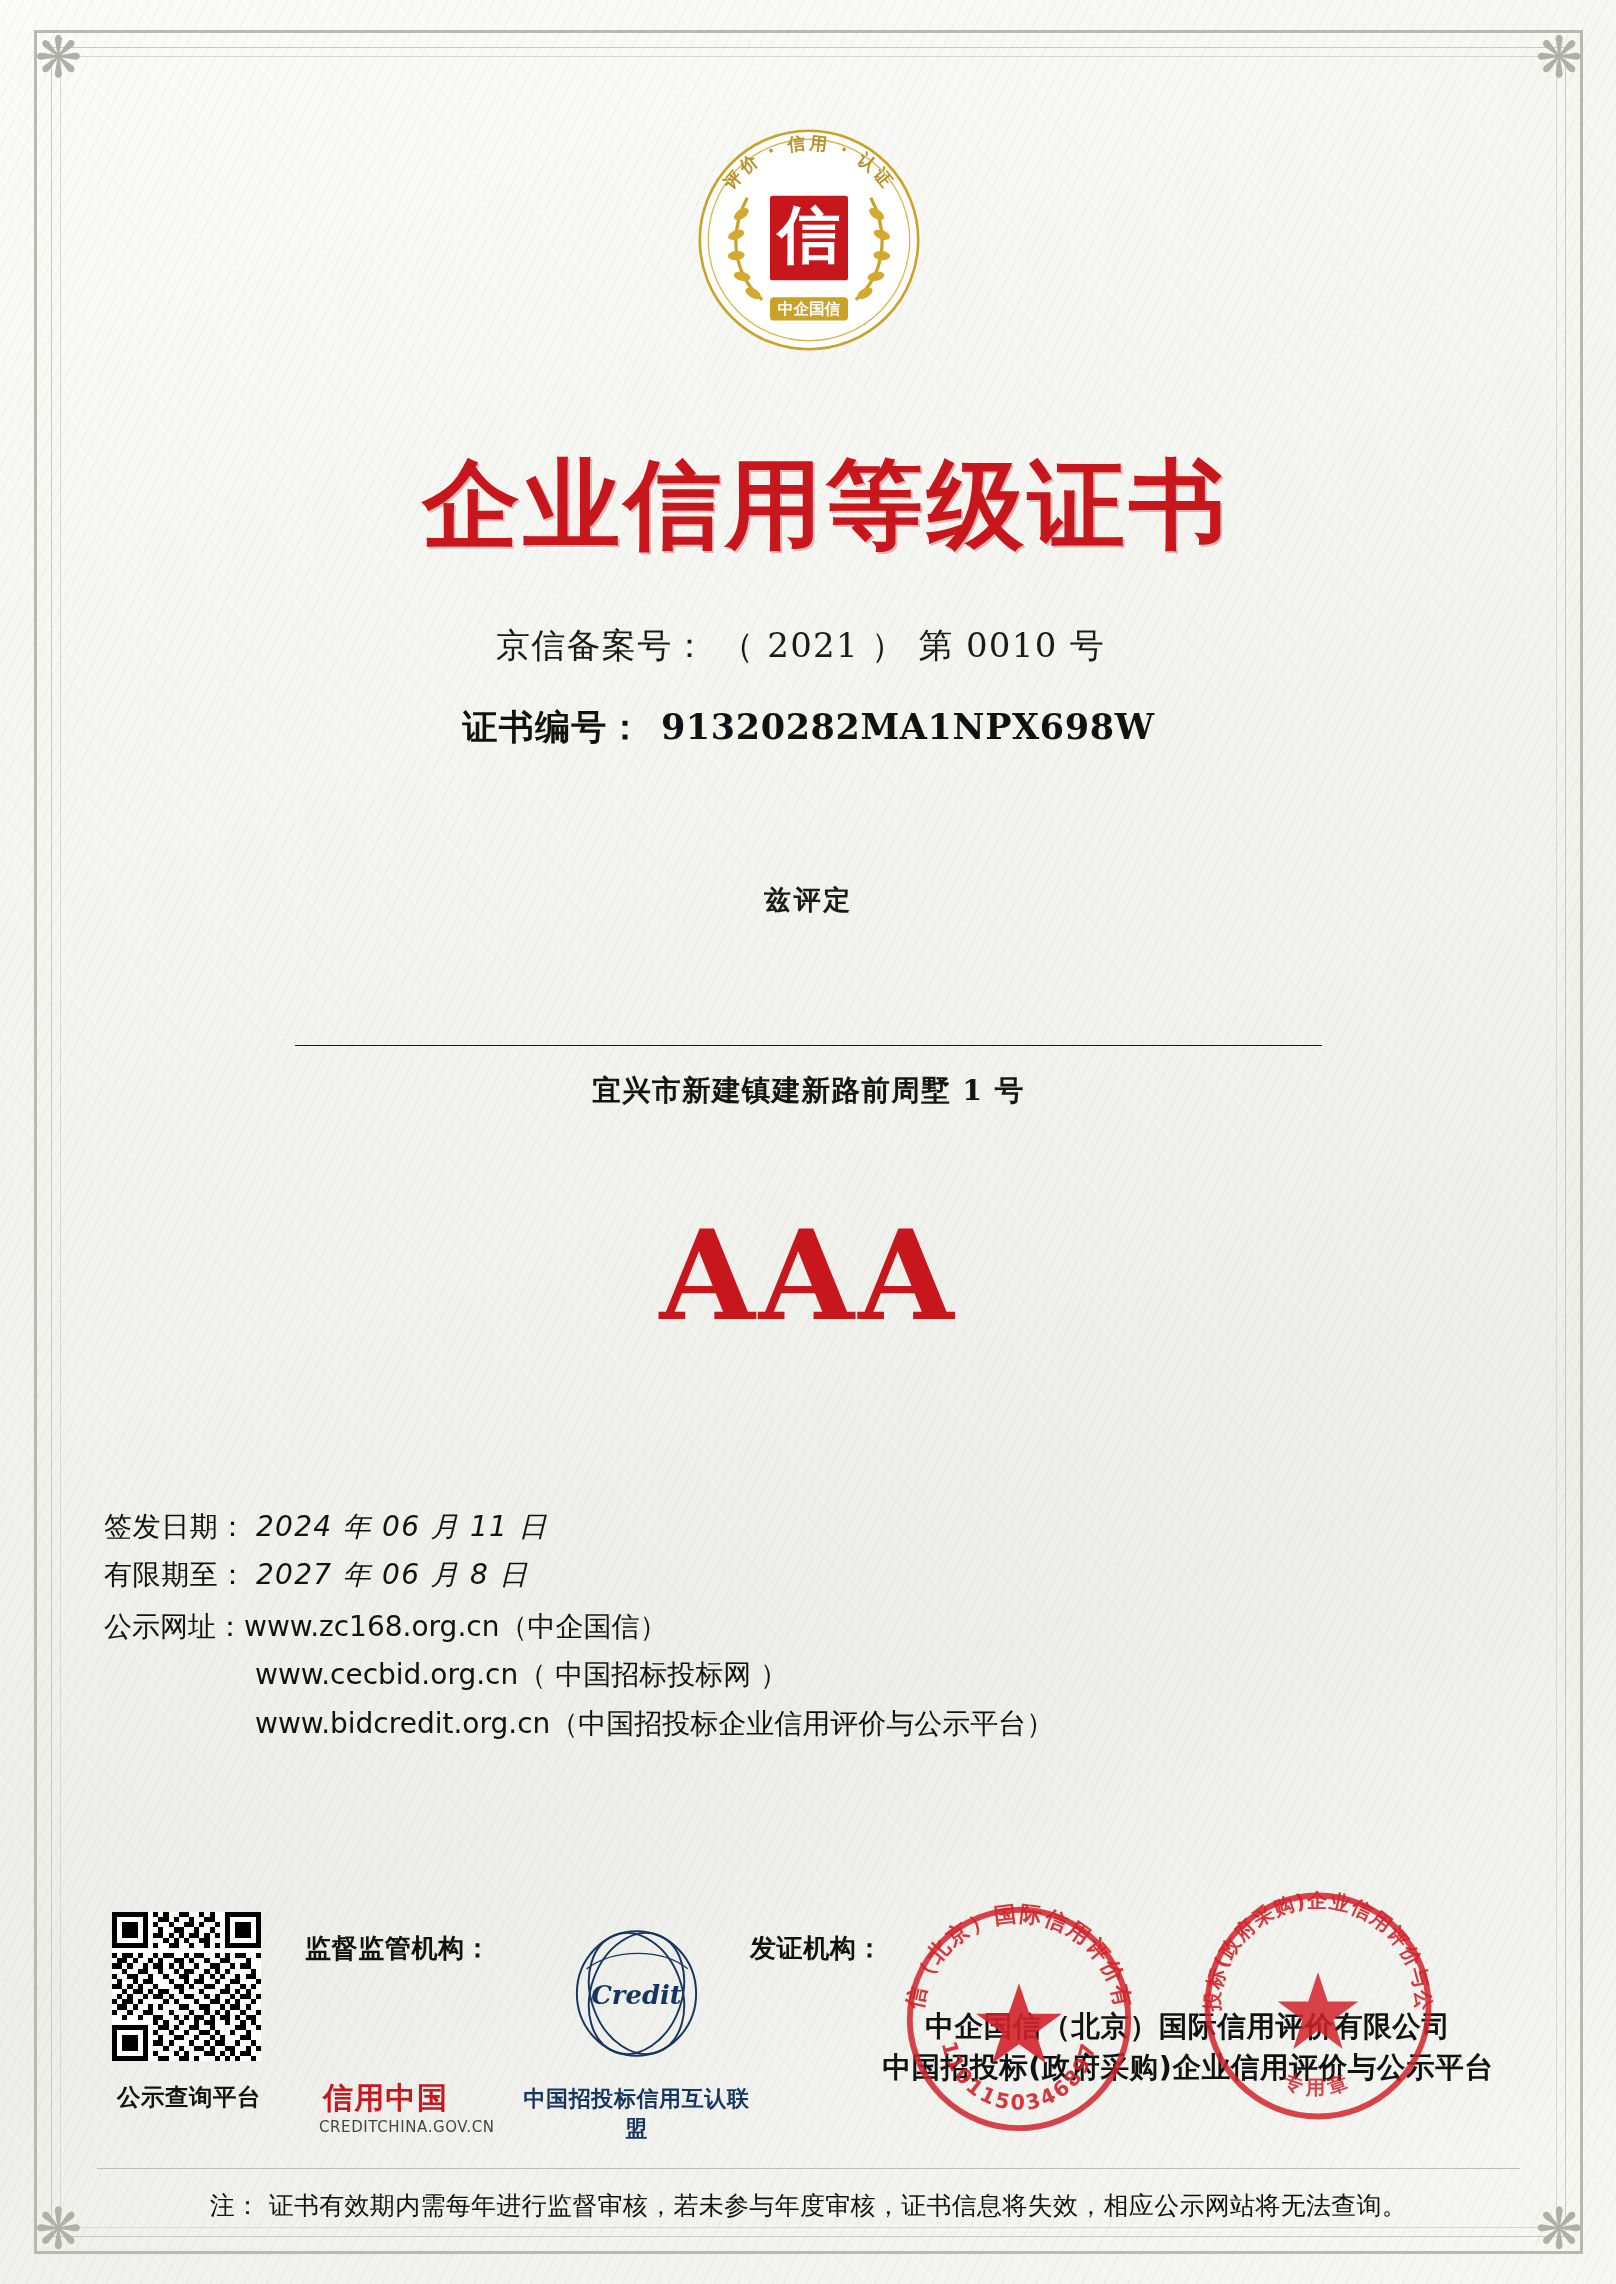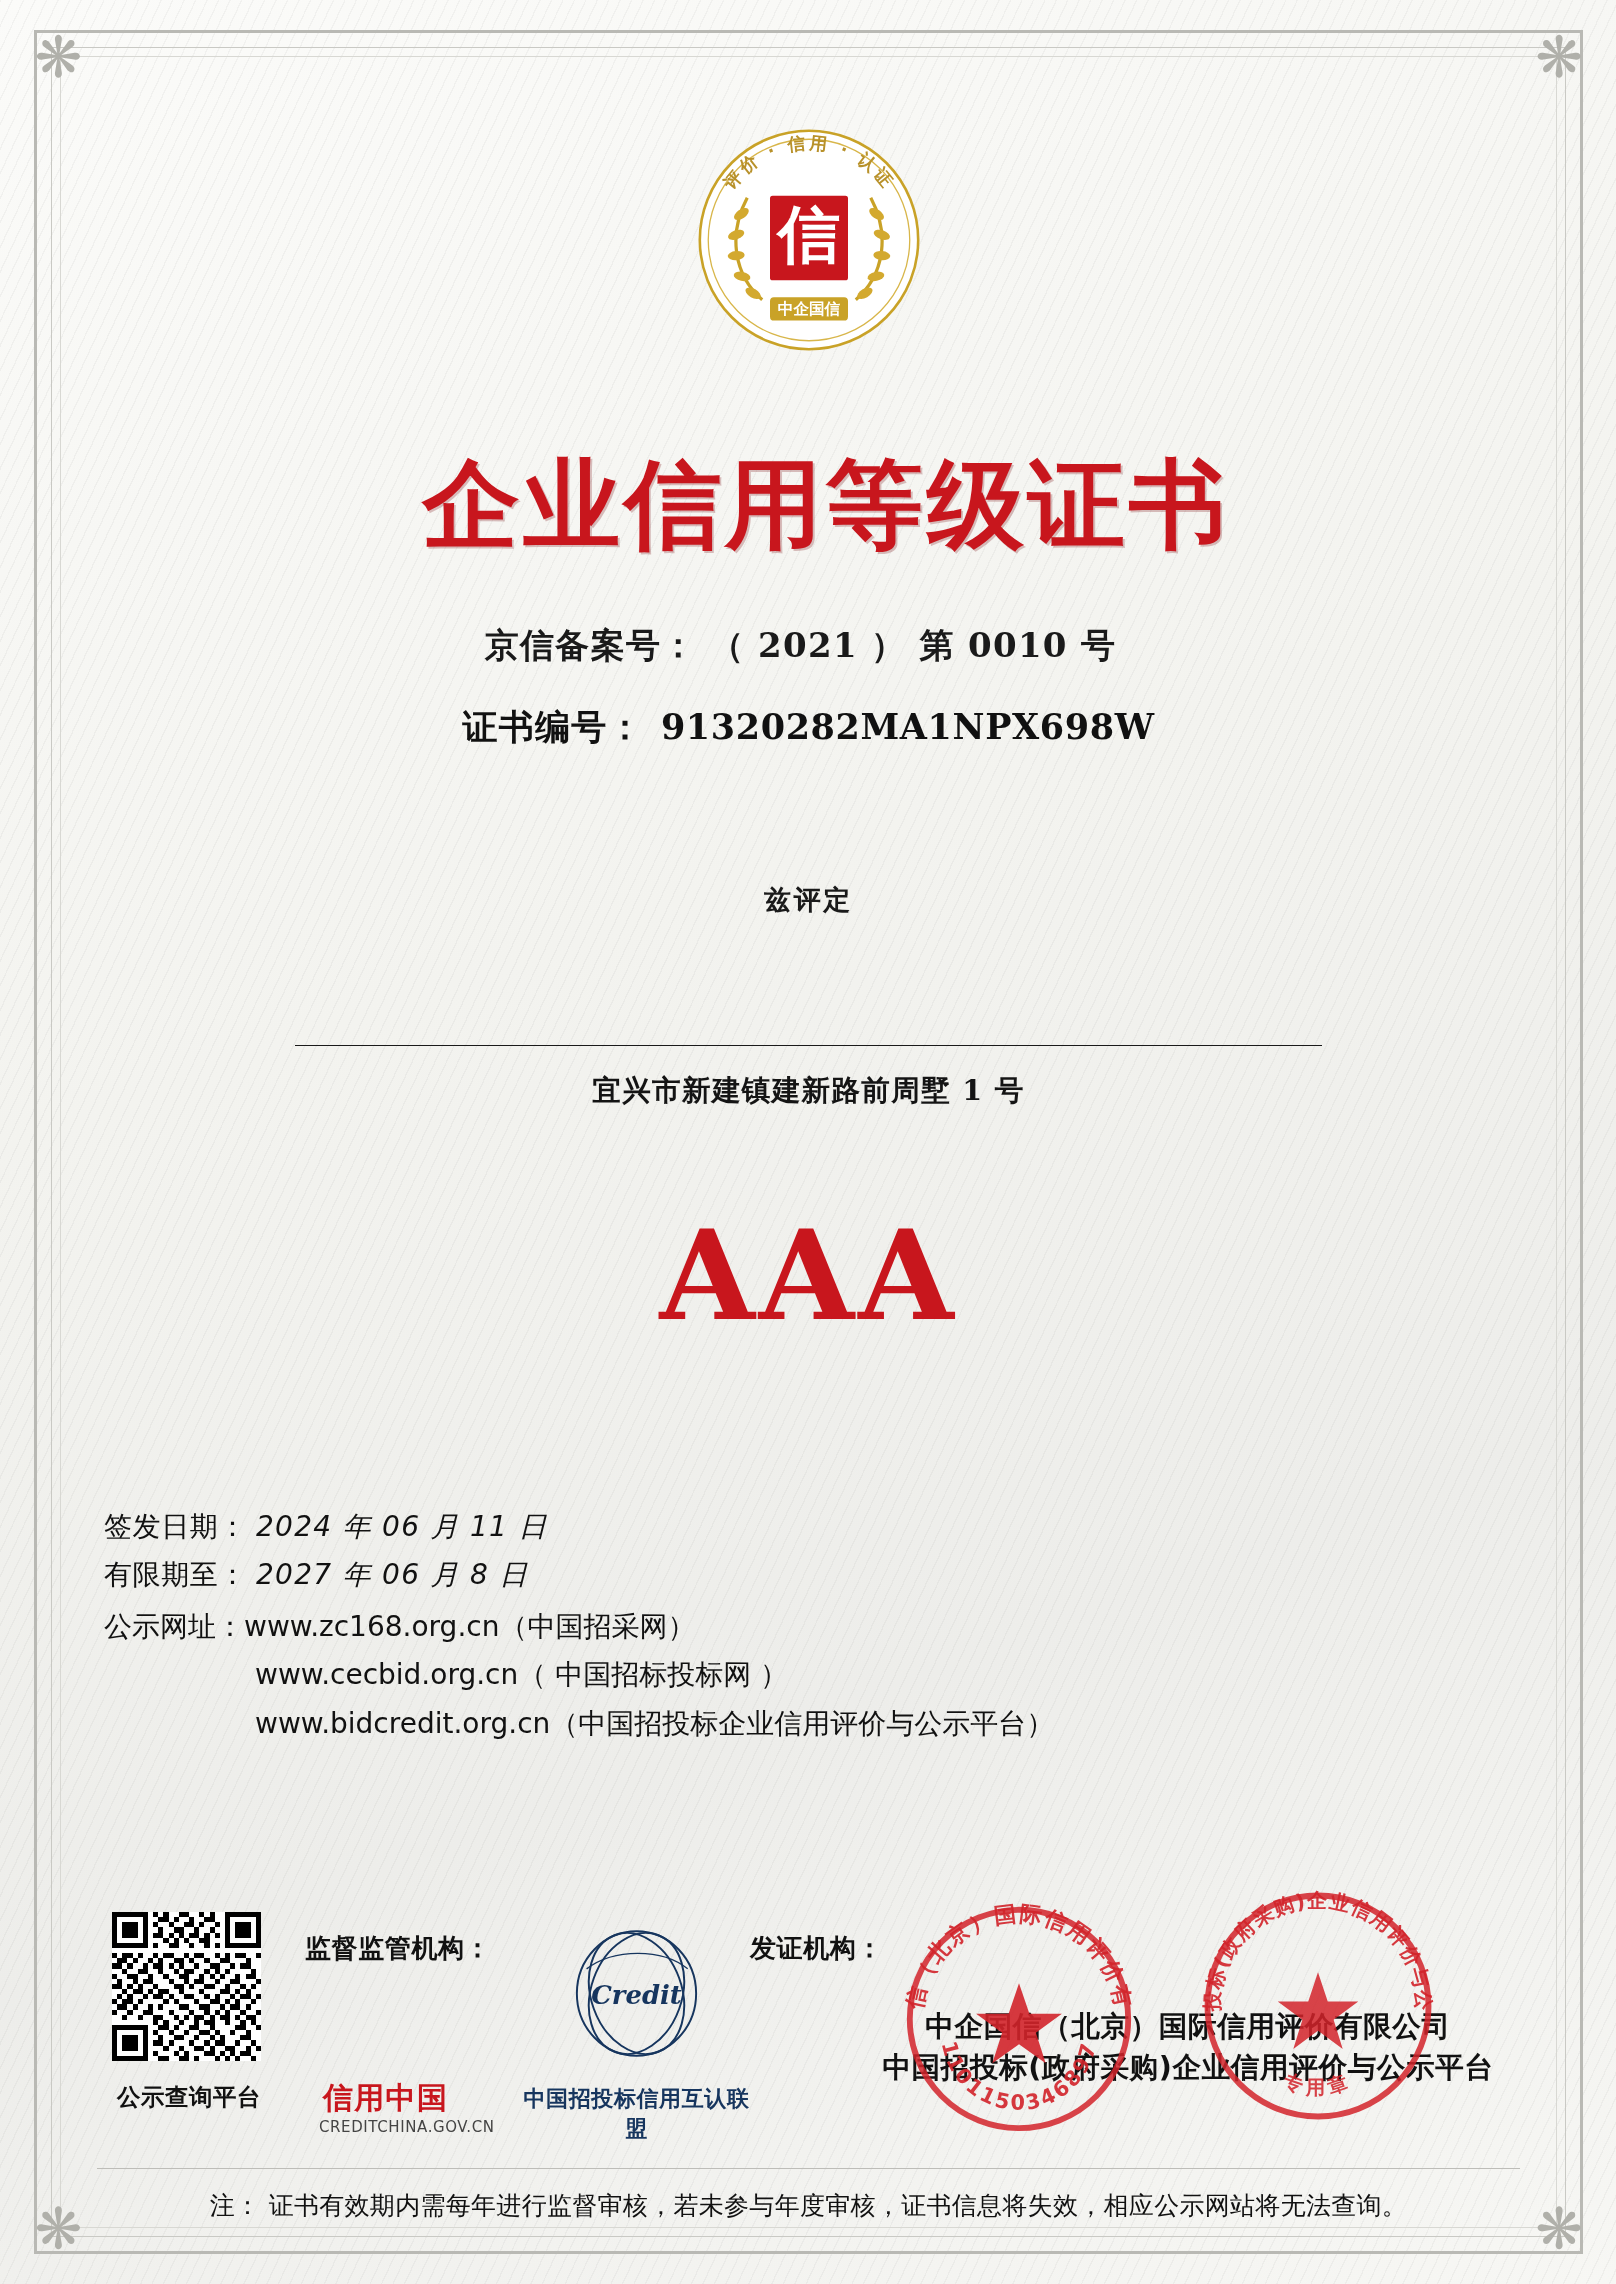--- a/index.html
+++ b/index.html
@@ -77,21 +77,21 @@
     color: #c8161d;
     text-shadow: 1.9px 1.9px 0 rgba(120,10,14,0.25);
     margin-left: 39px;
   }
   .reg-line {
     position: absolute;
     left: 0; right: 16px;
     top: 623px;
     text-align: center;
     font-family: "DejaVu Serif", serif;
-    font-weight: bold;
+    font-weight: normal;
     font-size: 34px;
     color: #1a1a1a;
     letter-spacing: 1.3px;
   }
   .cert-no-line {
     position: absolute;
     left: 0; right: 0;
     top: 704px;
     text-align: center;
     font-family: "DejaVu Serif", serif;
@@ -365,21 +365,21 @@
     <div class="row">
       <span class="lbl">签发日期：</span>
       <span class="val">2024 年 06 月 11 日</span>
     </div>
     <div class="row">
       <span class="lbl">有限期至：</span>
       <span class="val">2027 年 06 月 8 日</span>
     </div>
     <div class="urls">
       <div class="u">
-        <span class="lbl">公示网址：</span><span>www.zc168.org.cn（中国招采网）</span>
+        <span class="lbl">公示网址：</span><span>www.zc168.org.cn（中企国信）</span>
       </div>
       <div class="u indent">www.cecbid.org.cn（ 中国招标投标网 ）</div>
       <div class="u indent">www.bidcredit.org.cn（中国招投标企业信用评价与公示平台）</div>
     </div>
   </div>
 
   <div class="qr">
     <svg viewBox="0 0 29 29" width="149" height="149" shape-rendering="crispEdges">
       <rect width="29" height="29" fill="#ffffff"></rect>
       <g fill="#000000">

